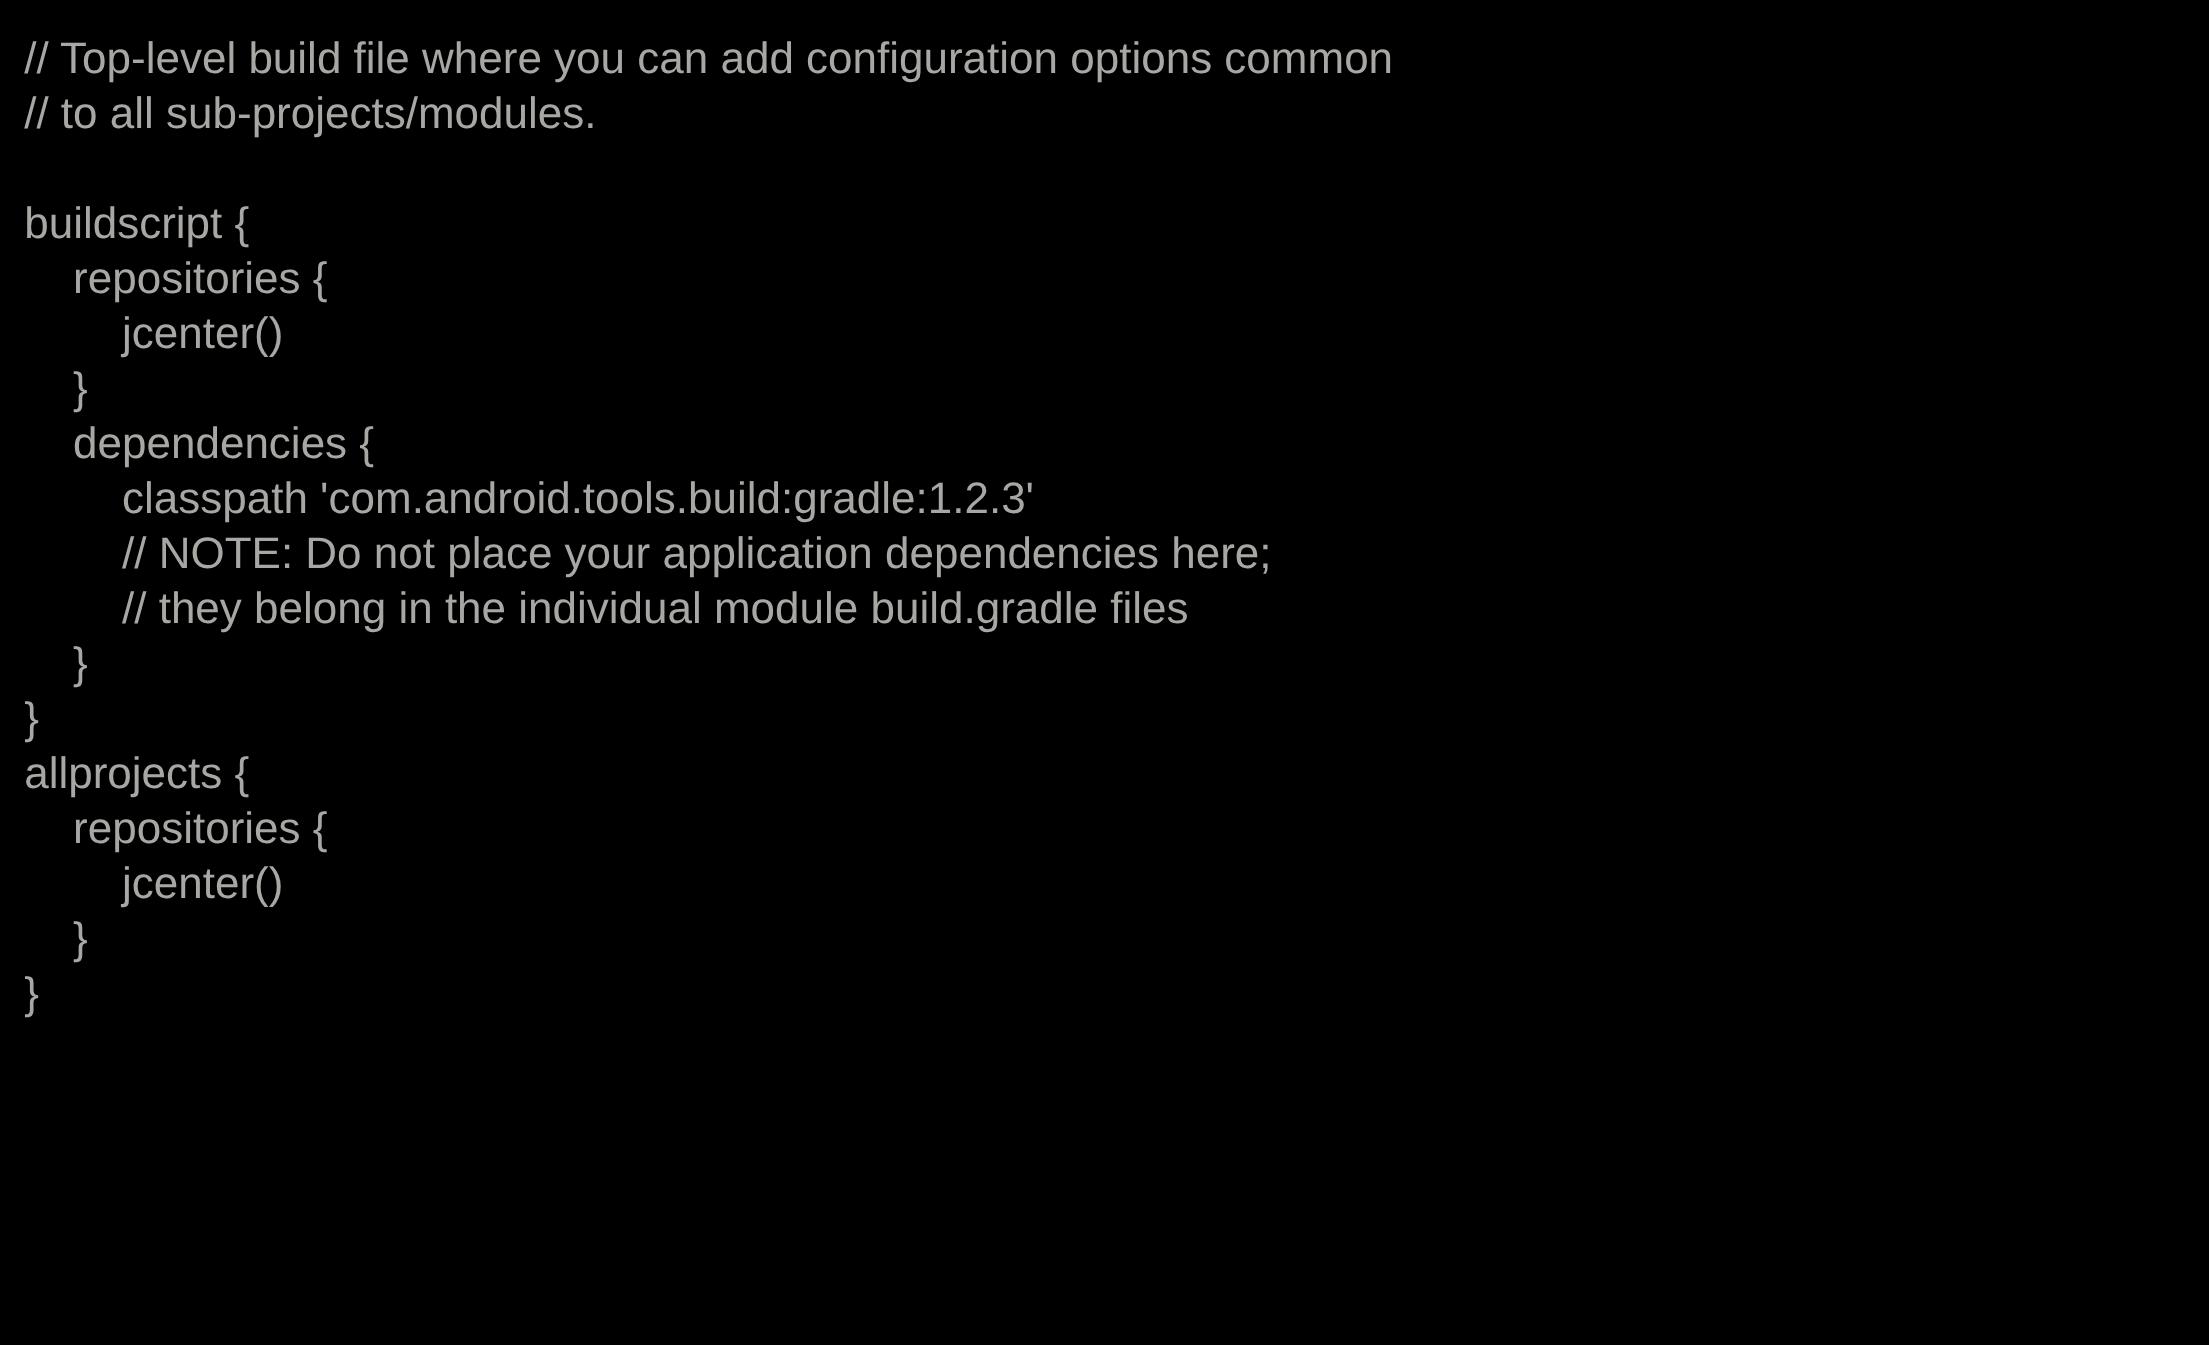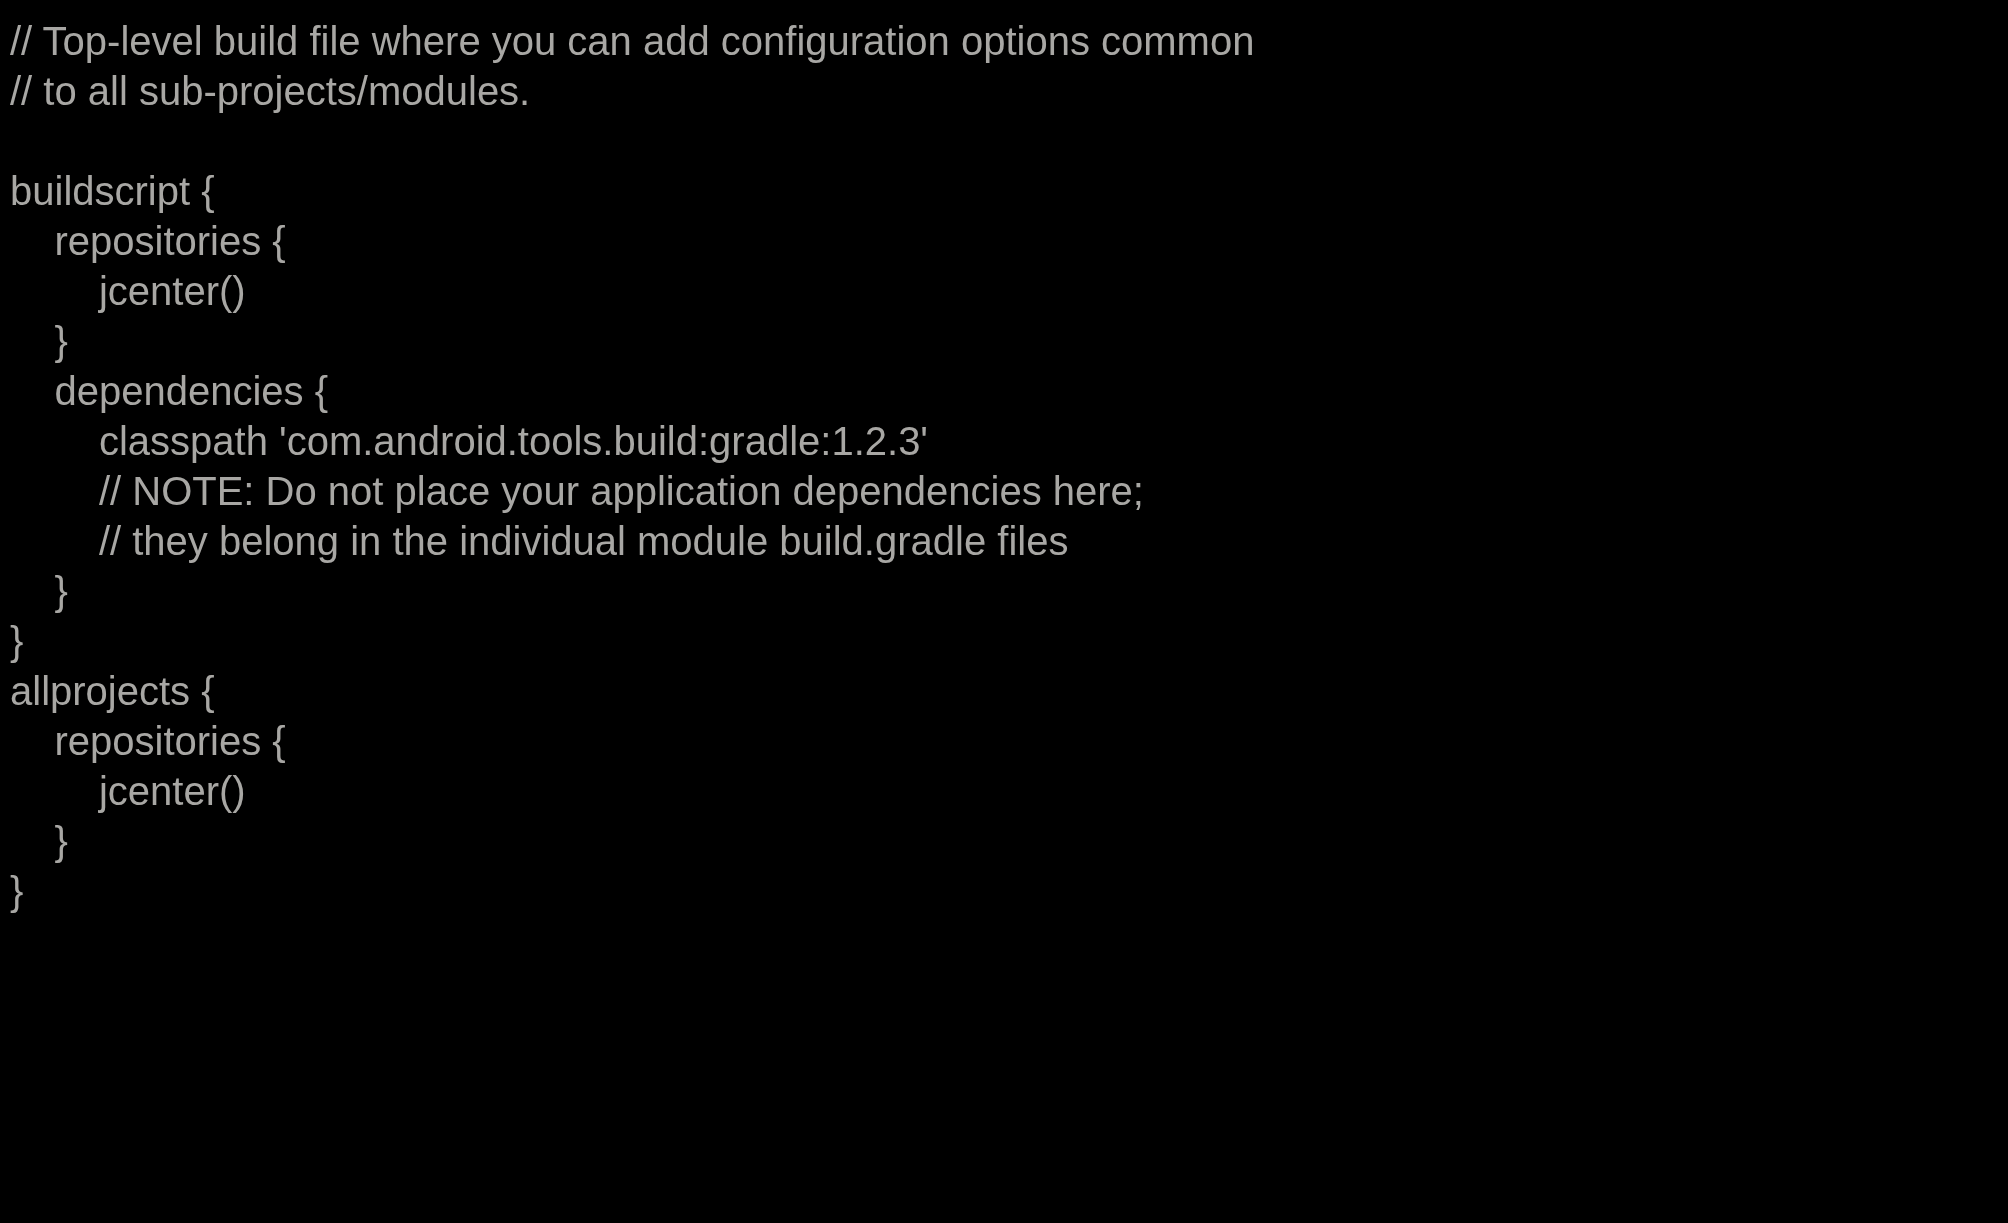--- a/index.html
+++ b/index.html
@@ -4,21 +4,21 @@
 <style>
   html, body {
     margin: 0;
     padding: 0;
     background: #000000;
     width: 2008px;
     height: 1223px;
     overflow: hidden;
   }
   pre.code {
-    margin: 0;
+    margin: 12px;
     padding: 16px 10px 10px 10px;
     font-family: Verdana, Geneva, Tahoma, sans-serif;
     font-size: 40px;
     line-height: 1.25;
     color: #a8a7a4;
     white-space: pre;
     tab-size: 5;
   }
 </style>
 </head>

